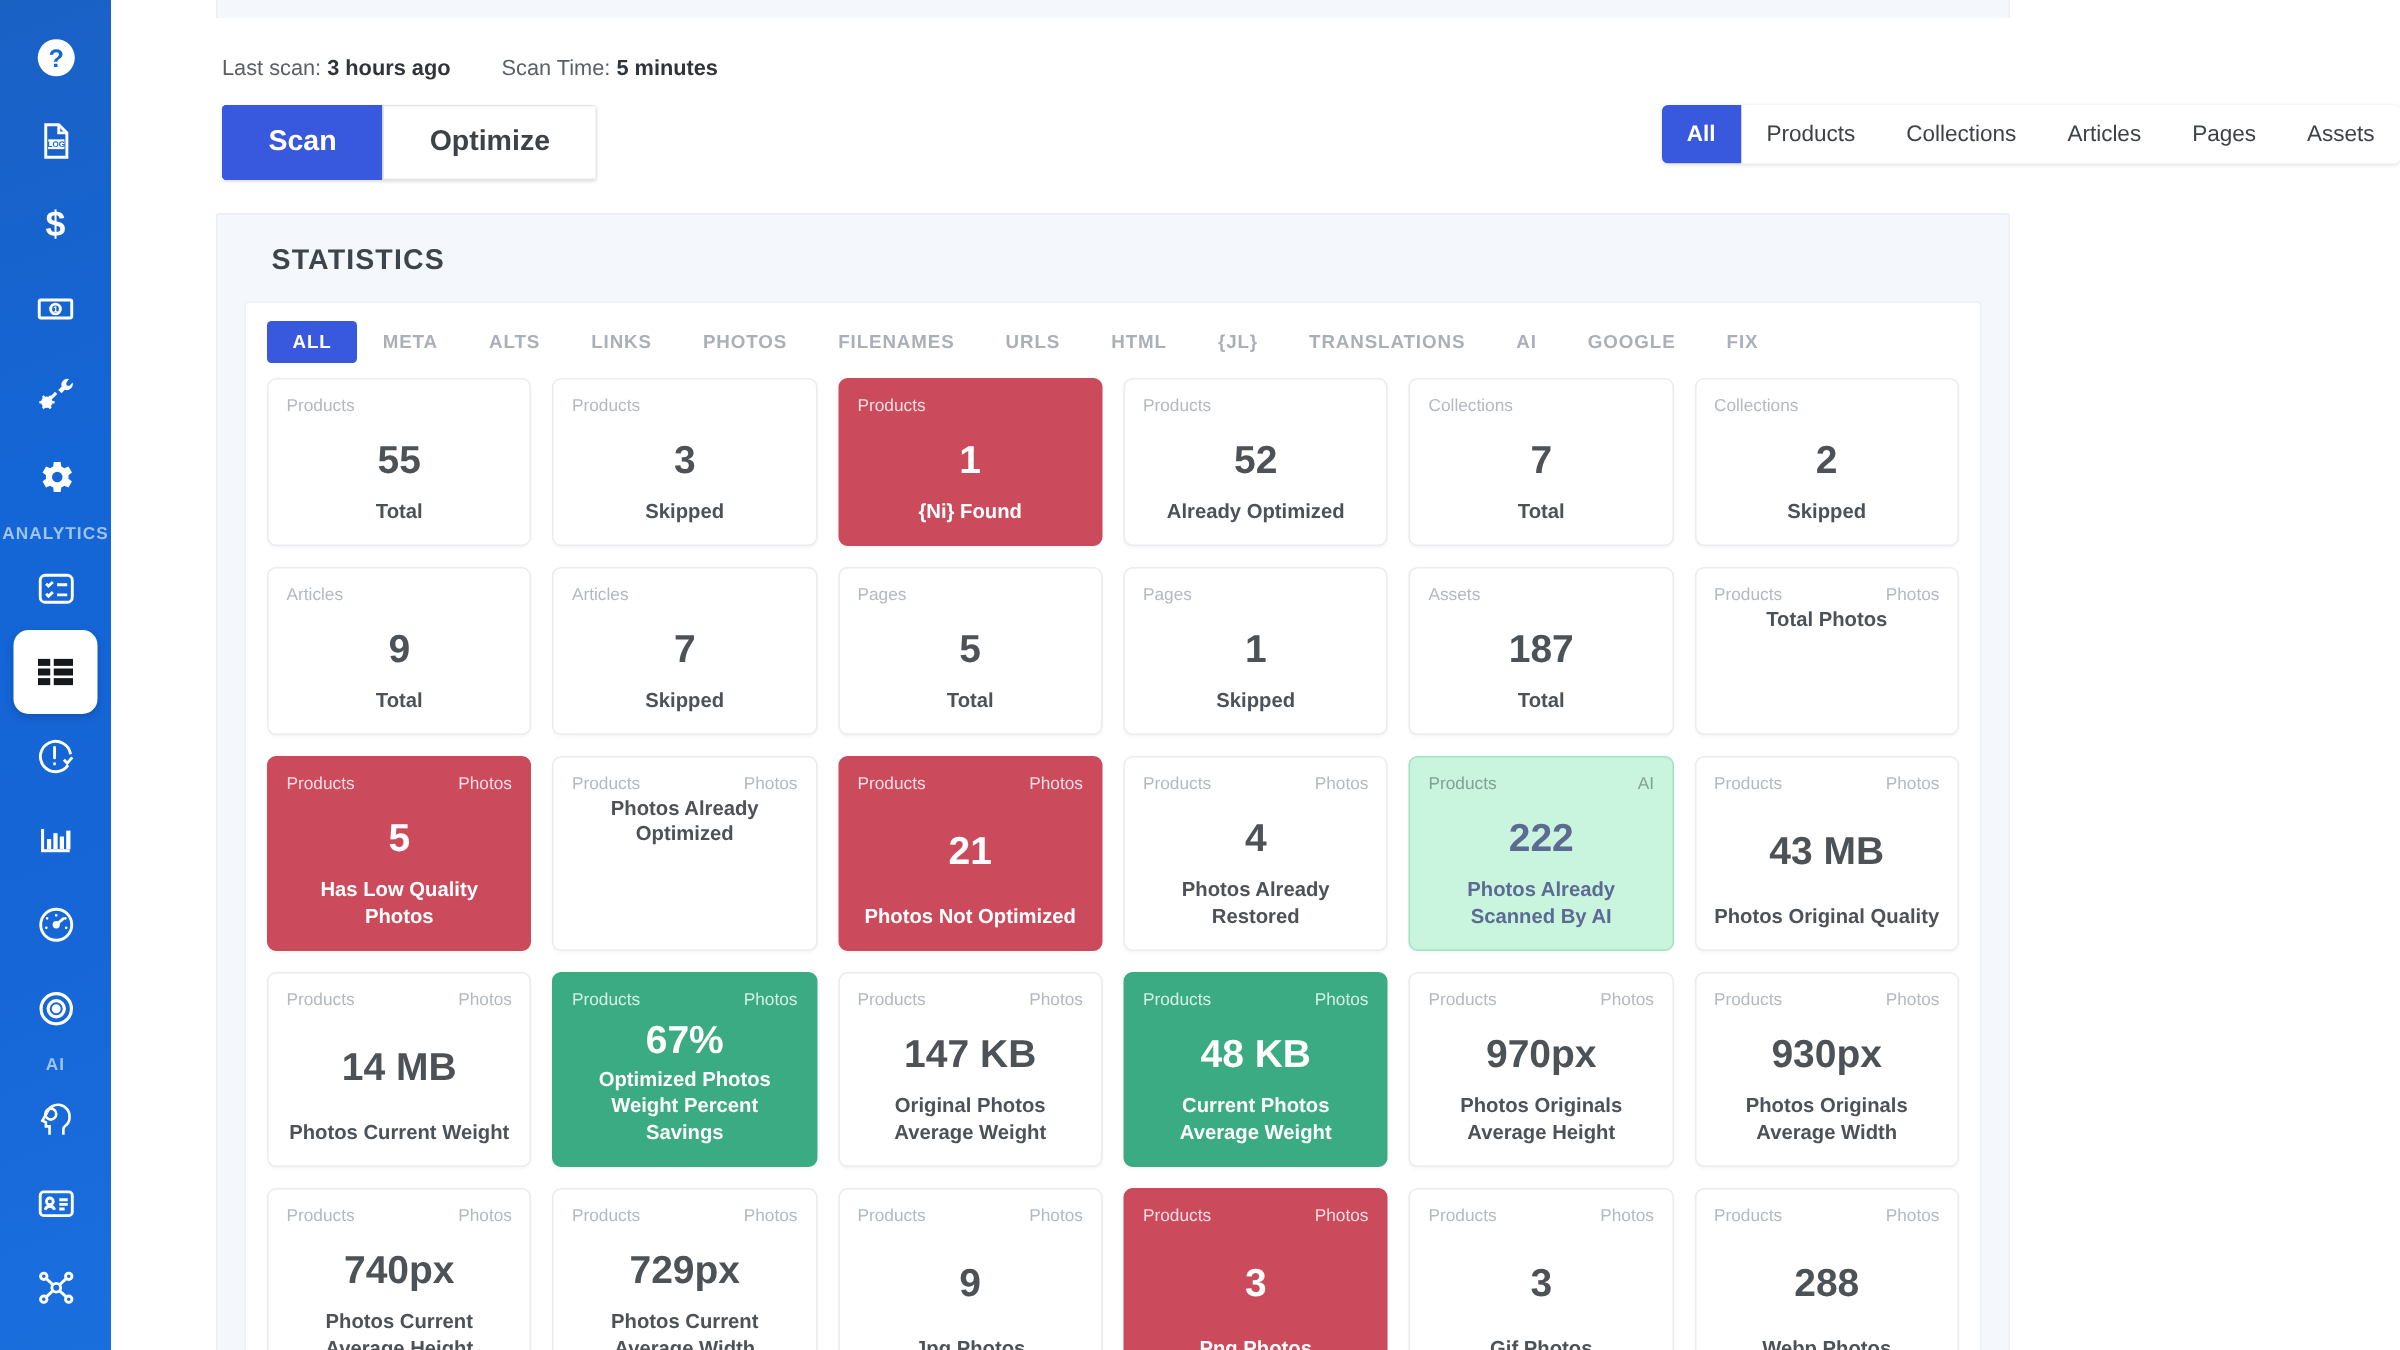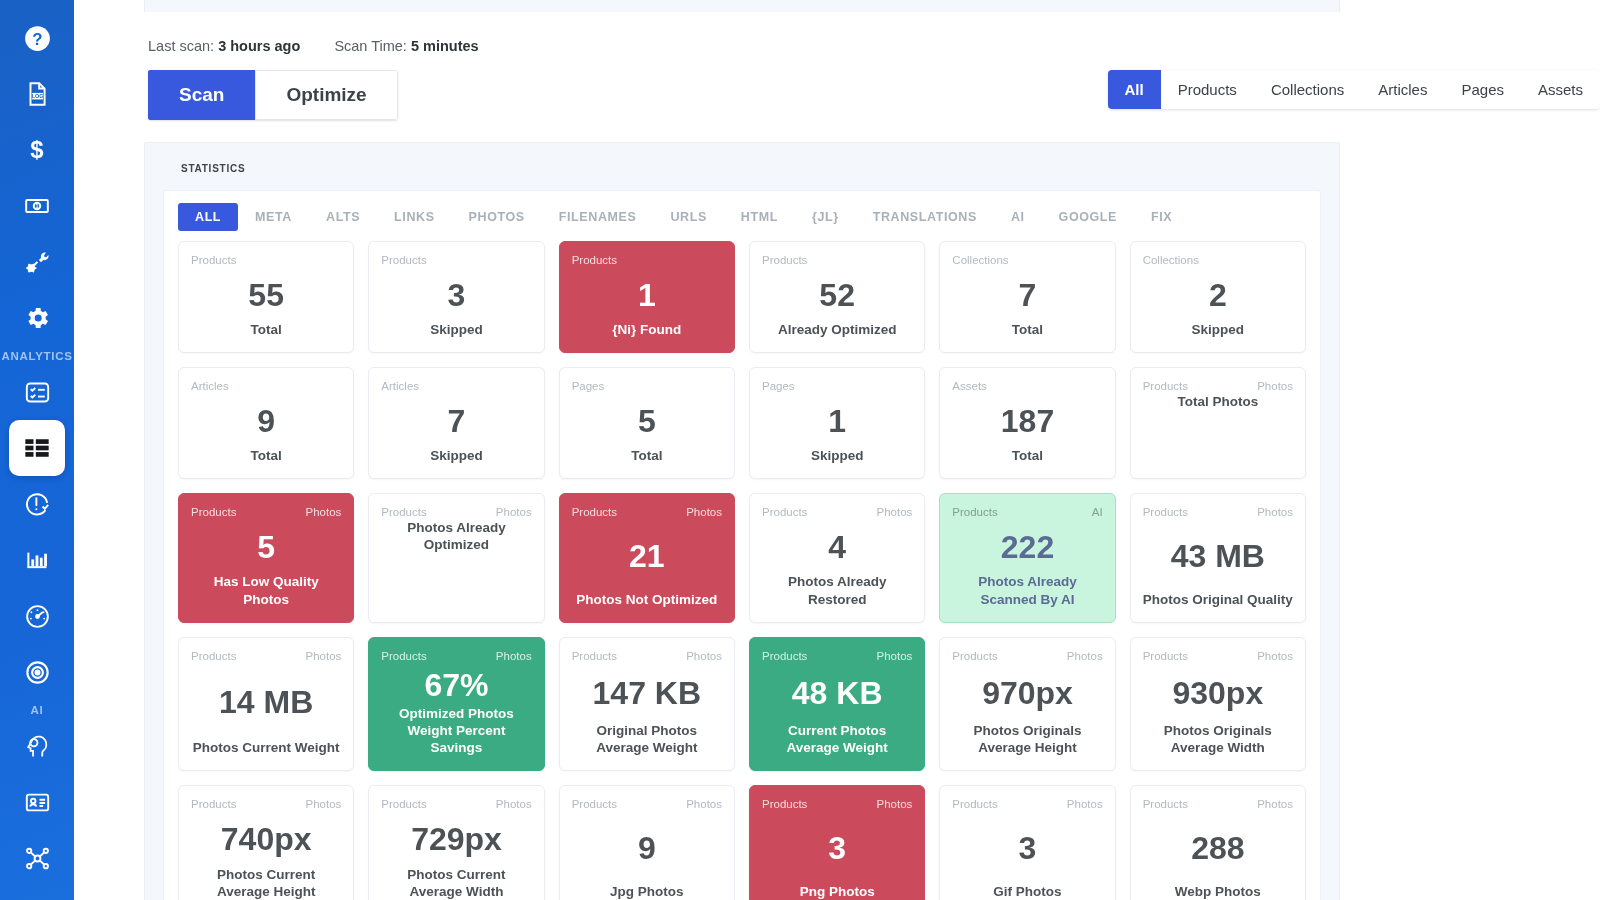--- a/index.html
+++ b/index.html
@@ -67,21 +67,21 @@
   }
   .pill.active { background: #3858dd; color: #fff; font-weight: 600; }
 
   
   .stats-panel {
     margin: 22px 0 0 70px; width: 1196px;
     background: #f4f7fb; border: 1px solid #e9eef5; border-radius: 2px;
     padding: 18px 18px 0 18px; min-height: 740px;
   }
   .stats-title {
-    font-size: 10px; font-weight: 700; letter-spacing: .75px;
+    font-size: 19px; font-weight: 700; letter-spacing: .75px;
     color: #3e444b; padding: 2px 0 16px 18px;
   }
   .stats-card {
     background: #fff; border: 1px solid #edf0f4; border-radius: 3px;
     padding: 0 14px 14px 14px;
   }
   .subtabs { display: flex; align-items: center; padding: 12px 0 10px 0; gap: 0; }
   .subtab {
     font-size: 12.5px; font-weight: 700; letter-spacing: .6px;
     color: #a9b0b8; padding: 7px 17px; cursor: pointer; border-radius: 3px;
@@ -94,21 +94,21 @@
   .tile {
     background: #fff; border: 1px solid #e9ecf0; border-radius: 6px;
     padding: 12px 12px 14px; min-height: 112px;
     display: flex; flex-direction: column;
     box-shadow: 0 1px 2px rgba(16,24,40,.04);
   }
   .tile-head { display: flex; justify-content: space-between; align-items: flex-start; }
   .tile-tag { font-size: 11.5px; color: #b3b9c0; line-height: 1.1; }
   .tile-value {
     flex: 1; display: flex; align-items: center; justify-content: center;
-    font-size: 32px; font-weight: 700; color: #4d5257;
+    font-size: 26px; font-weight: 700; color: #4d5257;
     padding: 6px 0 4px; line-height: 1;
   }
   .tile-label {
     font-size: 13.5px; font-weight: 700; color: #4d5257;
     text-align: center; line-height: 1.28;
   }
   
   .tile.red { background: #cb4a5b; border-color: #cb4a5b; }
   .tile.red .tile-tag, .tile.red .tile-value, .tile.red .tile-label { color: #fff; }
   .tile.red .tile-tag { color: #f5dde0; }

